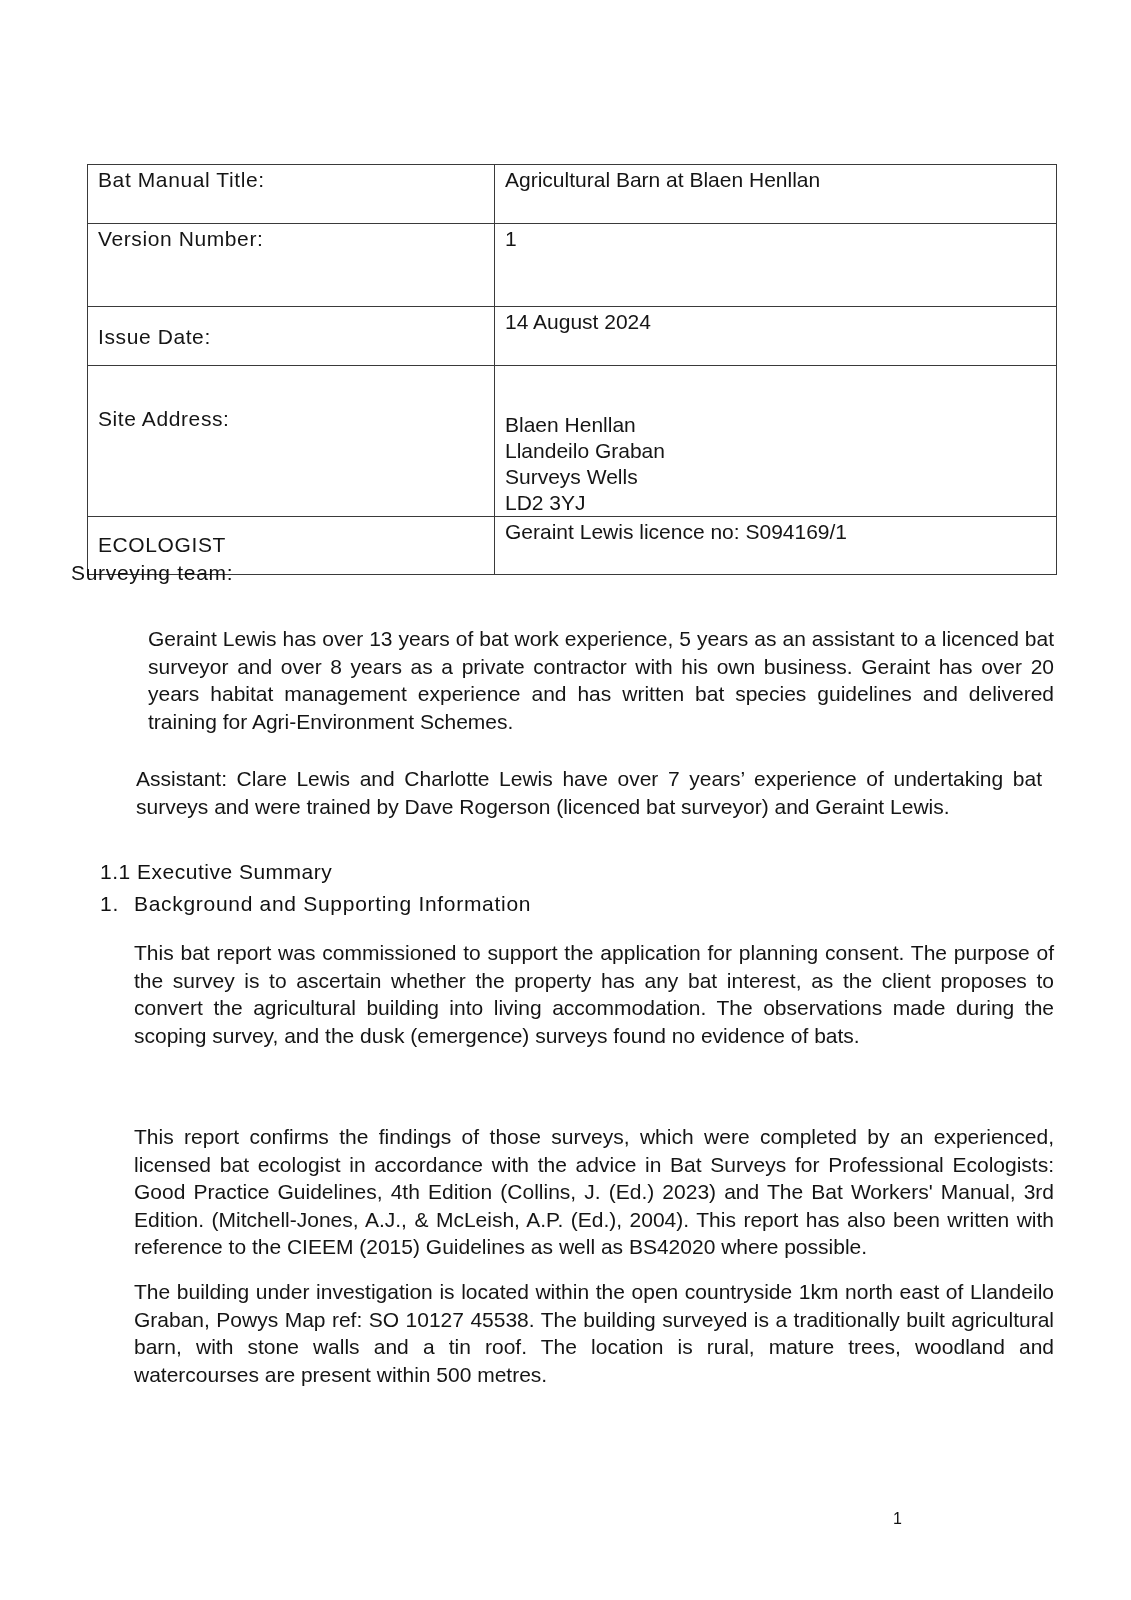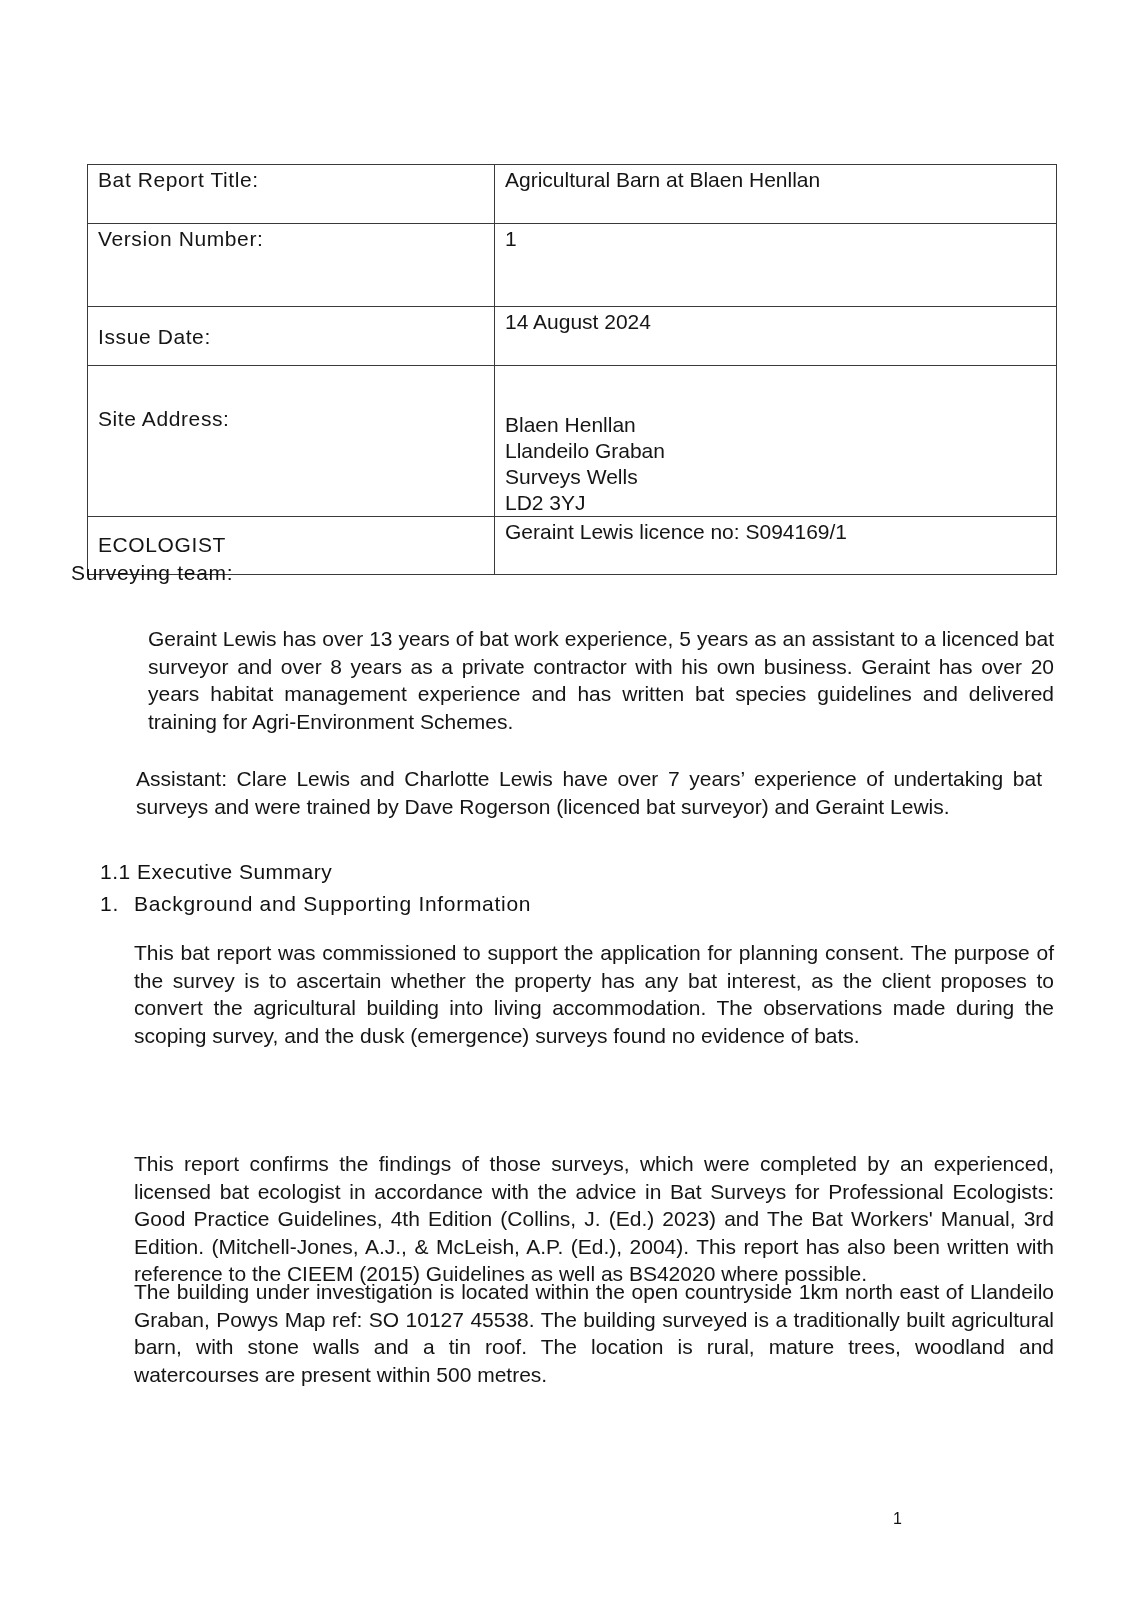--- a/index.html
+++ b/index.html
@@ -105,21 +105,21 @@
       letter-spacing: 0.5px;
       line-height: 26px;
     }
     .para-exec1 {
       left: 134px;
       top: 939px;
       width: 920px;
     }
     .para-exec2 {
       left: 134px;
-      top: 1150px;
+      top: 1123px;
       width: 920px;
     }
     .para-exec3 {
       left: 134px;
       top: 1278px;
       width: 920px;
     }
     .page-number {
       position: absolute;
       left: 893px;
@@ -131,21 +131,21 @@
   </style>
 </head>
 <body>
 
 <div class="page">
 
   <table class="info-table">
     <tbody>
         <tr class="row-title">
       <td class="label">
-        <span class="pad-top-1">Bat Report Title:</span>
+        <span class="pad-top-1">Bat Manual Title:</span>
       </td>
       <td class="value">
         <span class="pad-top-1">Agricultural Barn at Blaen Henllan</span>
       </td>
     </tr>
     <tr class="row-version">
       <td class="label">
         <span class="pad-top-1">Version Number:</span>
       </td>
       <td class="value">

